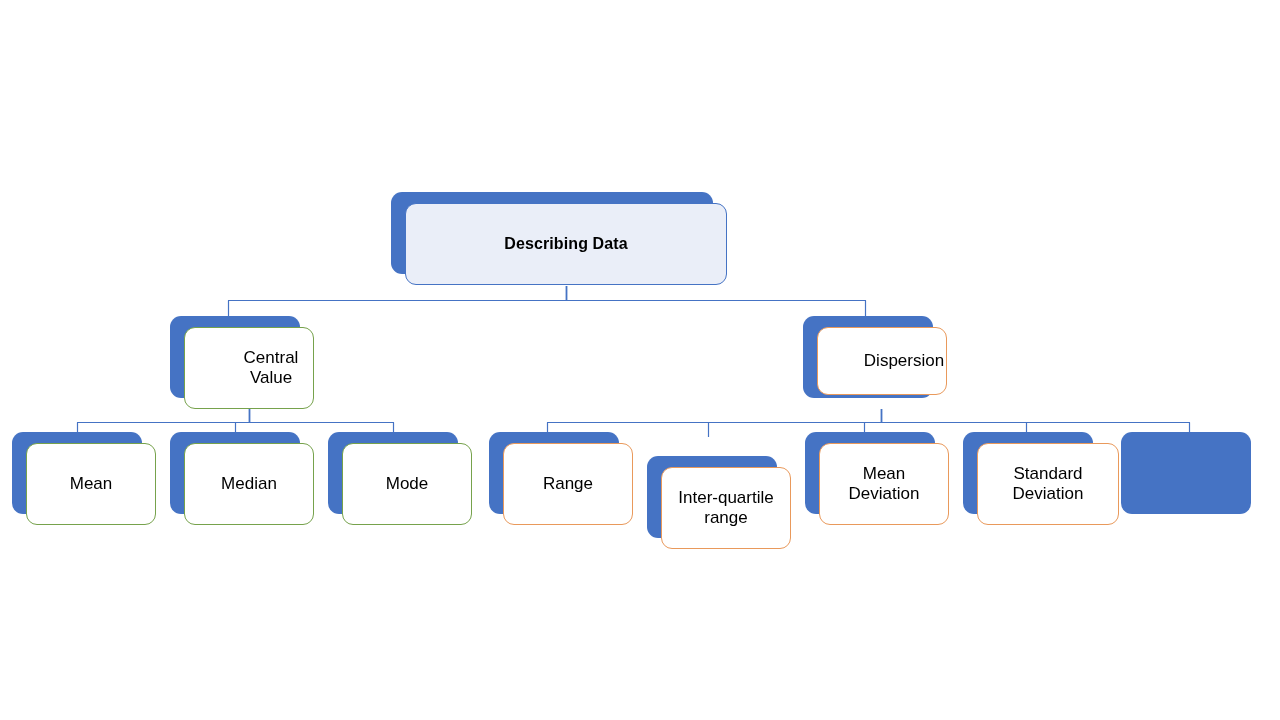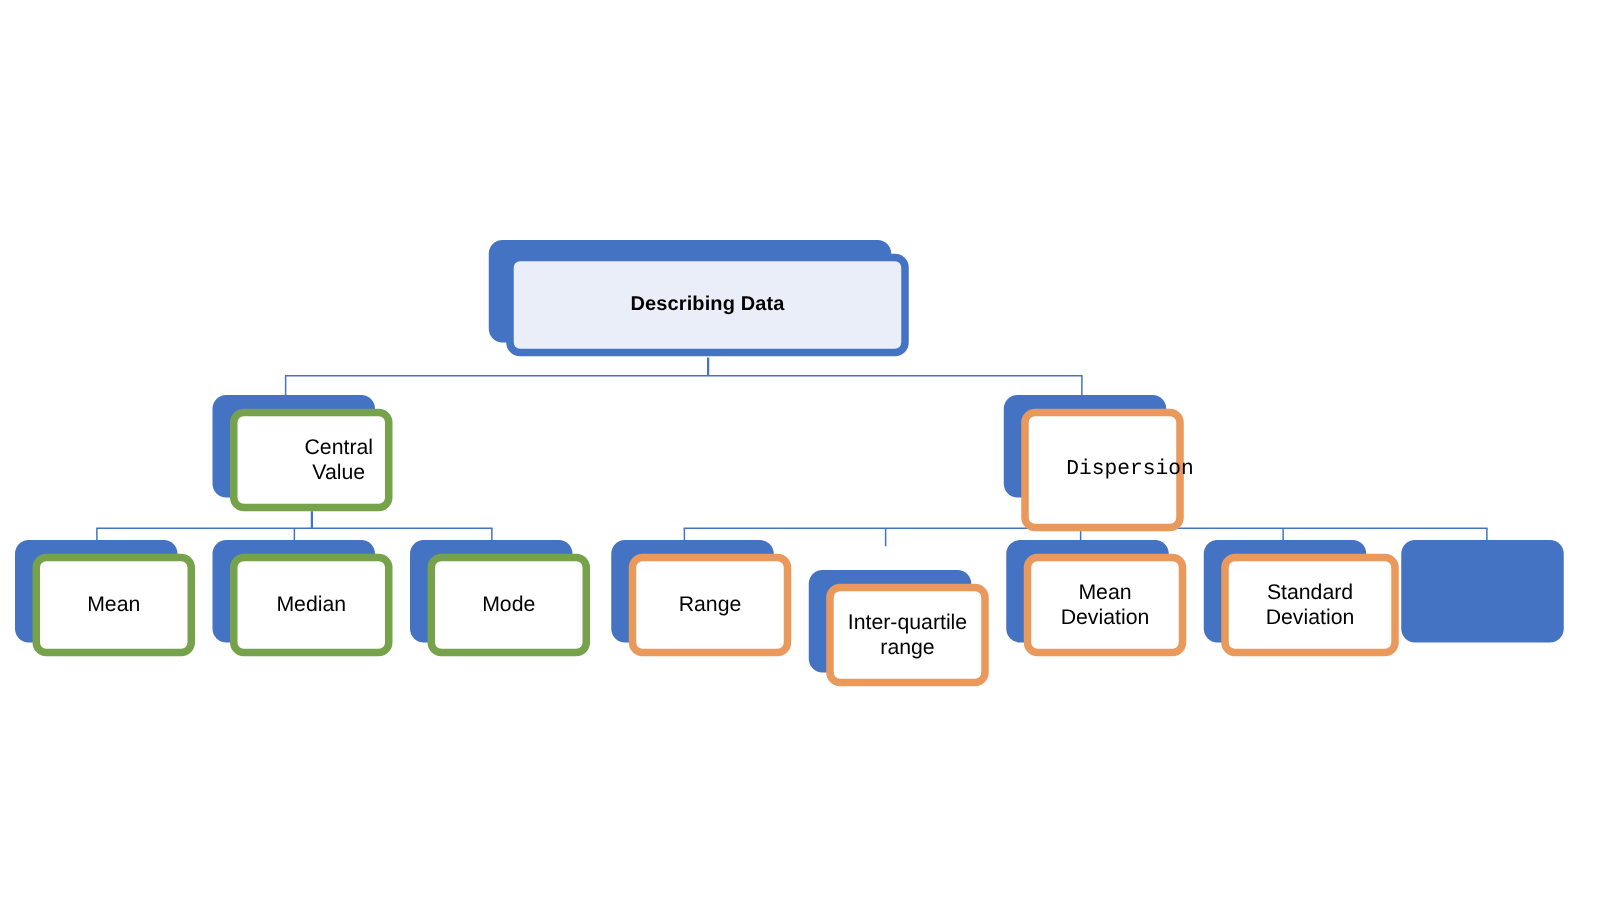--- a/index.html
+++ b/index.html
@@ -35,21 +35,21 @@
   .node .shadow {
     position: absolute;
     border-radius: 11px;
     background: #4573C4;
   }
   .node .face {
     position: absolute;
     box-sizing: border-box;
     border-radius: 11px;
     background: #ffffff;
-    border: 6px solid #3b82f6;
+    border: 1px solid #3b82f6;
     display: flex;
     align-items: center;
     justify-content: center;
     text-align: center;
   }
   .node .label {
     display: block;
     line-height: 1.18;
     color: #000000;
     padding: 0 6px;
@@ -111,21 +111,21 @@
 
   <div class="node branch green" style="left:170px; top:316px; width:148px; height:100px;">
     <div class="shadow" style="left:0px; top:0px; width:130px; height:82px;"></div>
     <div class="face" style="left:14px; top:11px; width:130px; height:82px;">
       <span class="label">Central Value</span>
     </div>
   </div>
 
   <div class="node branch orange" style="left:803px; top:316px; width:148px; height:100px;">
     <div class="shadow" style="left:0px; top:0px; width:130px; height:82px;"></div>
-    <div class="face" style="left:14px; top:11px; width:130px; height:98px;font-family:Liberation Mono, monospace;">
+    <div class="face" style="left:14px; top:11px; width:130px; height:68px;">
       <span class="label">Dispersion</span>
     </div>
   </div>
 
   <div class="node leaf green" style="left:12px; top:432px; width:147px; height:100px;">
     <div class="shadow" style="left:0px; top:0px; width:130px; height:82px;"></div>
     <div class="face" style="left:14px; top:11px; width:130px; height:82px;">
       <span class="label">Mean</span>
     </div>
   </div>

